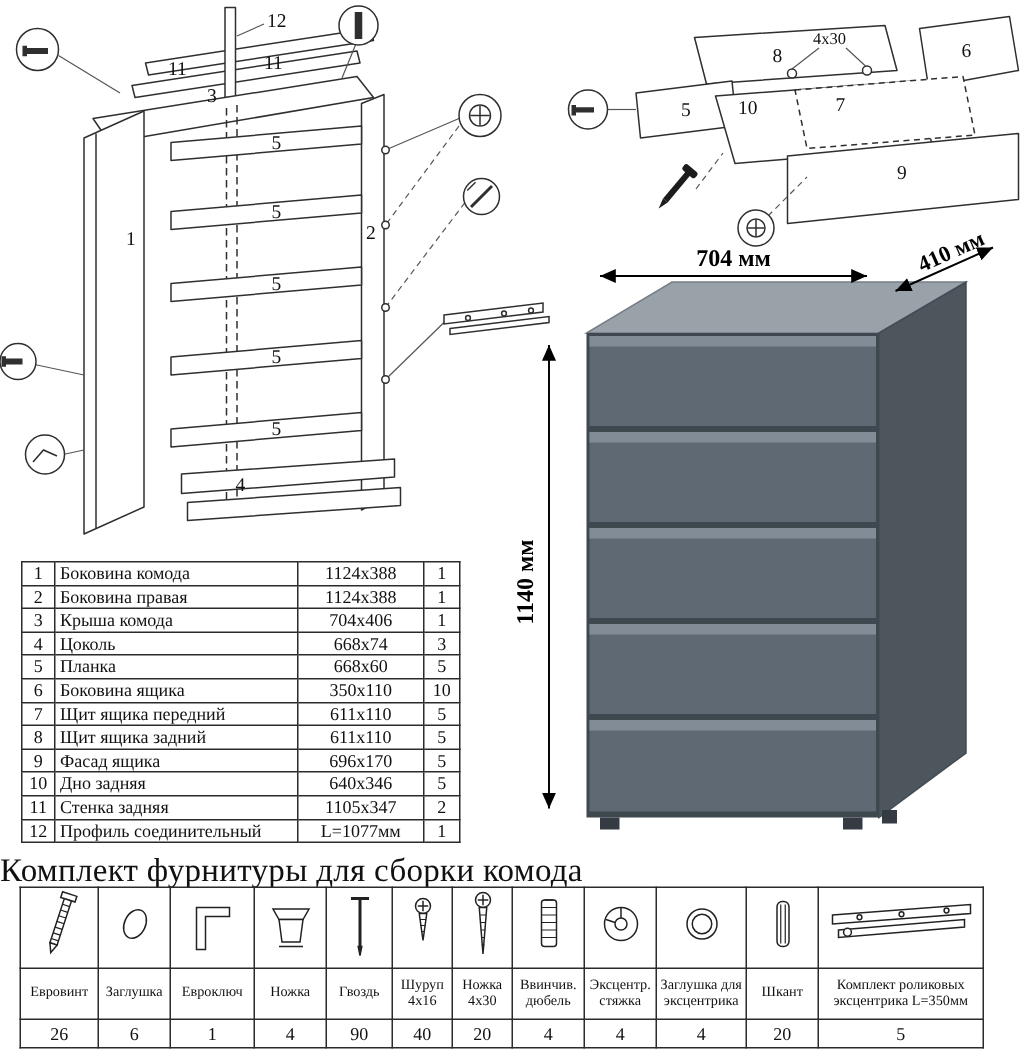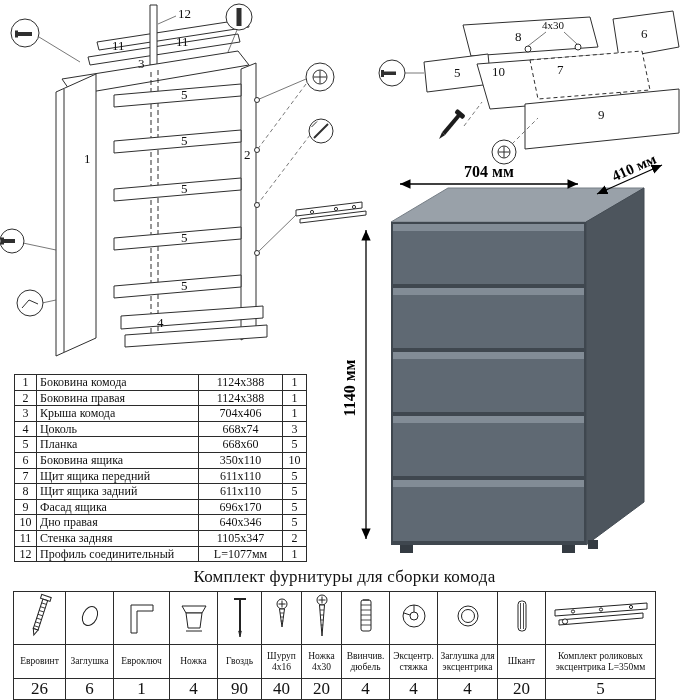--- a/index.html
+++ b/index.html
@@ -5,27 +5,27 @@
   *{box-sizing:border-box;margin:0;padding:0}
   html,body{width:689px;height:700px;background:#ffffff;overflow:hidden}
   body{font-family:"Liberation Serif",serif;position:relative;color:#111}
   .abs{position:absolute}
   svg text{font-family:"Liberation Serif",serif}
   
   .parts{border-collapse:collapse;table-layout:fixed;width:292px}
   .parts td{border:1px solid #2b2b2b;font-size:12px;line-height:14.6px;padding:0 3px;white-space:nowrap;overflow:hidden}
   .parts .c-num,.parts .c-size,.parts .c-qty{text-align:center}
   
-  .caption{width:100%;text-align:center;font-size:17px;letter-spacing:.2px}
+  .caption{width:100%;font-size:22px;letter-spacing:.2px}
   
   .hw{border-collapse:collapse;table-layout:fixed;width:566px}
   .hw td{border:1px solid #2b2b2b;text-align:center;vertical-align:middle;overflow:hidden}
   .hw .hw-icon{height:50px}
   .hw .hw-name{height:34px;font-size:9.5px;line-height:1.08;padding:1px}
-  .hw .hw-qty{height:19px;font-size:17px}
+  .hw .hw-qty{height:19px;font-size:12px}
 </style>
 </head>
 <body>
 
 <div class="abs" style="left:0;top:0;width:375px;height:375px">
   <svg width="375" height="375" viewBox="0 0 375 375">
     <g stroke="#2f2f2f" fill="#ffffff" stroke-width="1" stroke-linejoin="round">
       <polygon points="97,42 247,19 249,27 99,50"></polygon>
       <polygon points="88,57 238,34 240,42 90,65"></polygon>
       <rect x="150" y="5" width="7" height="60"></rect>
@@ -256,21 +256,21 @@
           <td class="c-qty">5</td>
         </tr>
       <tr>
           <td class="c-num">9</td>
           <td class="c-name">Фасад ящика</td>
           <td class="c-size">696x170</td>
           <td class="c-qty">5</td>
         </tr>
       <tr>
           <td class="c-num">10</td>
-          <td class="c-name">Дно правая</td>
+          <td class="c-name">Дно задняя</td>
           <td class="c-size">640x346</td>
           <td class="c-qty">5</td>
         </tr>
       <tr>
           <td class="c-num">11</td>
           <td class="c-name">Стенка задняя</td>
           <td class="c-size">1105x347</td>
           <td class="c-qty">2</td>
         </tr>
       <tr>

